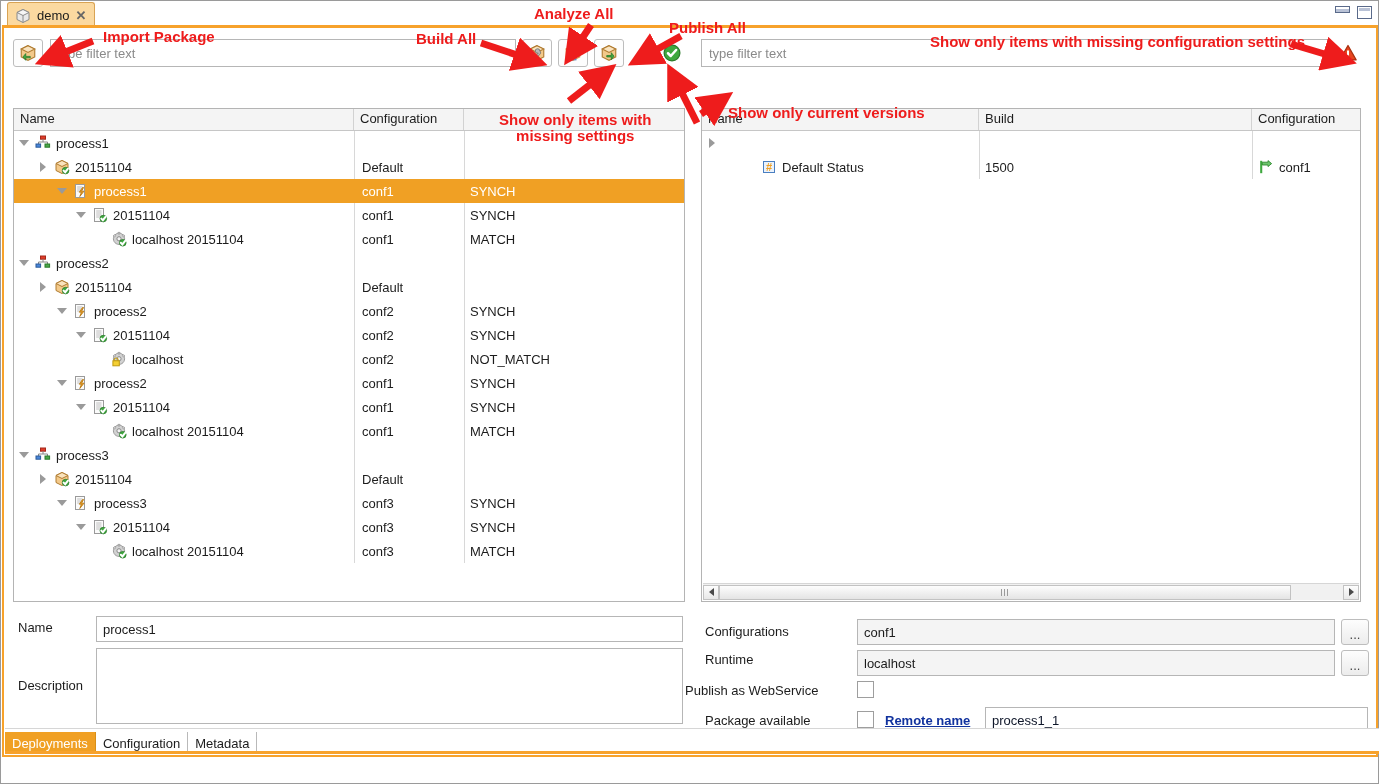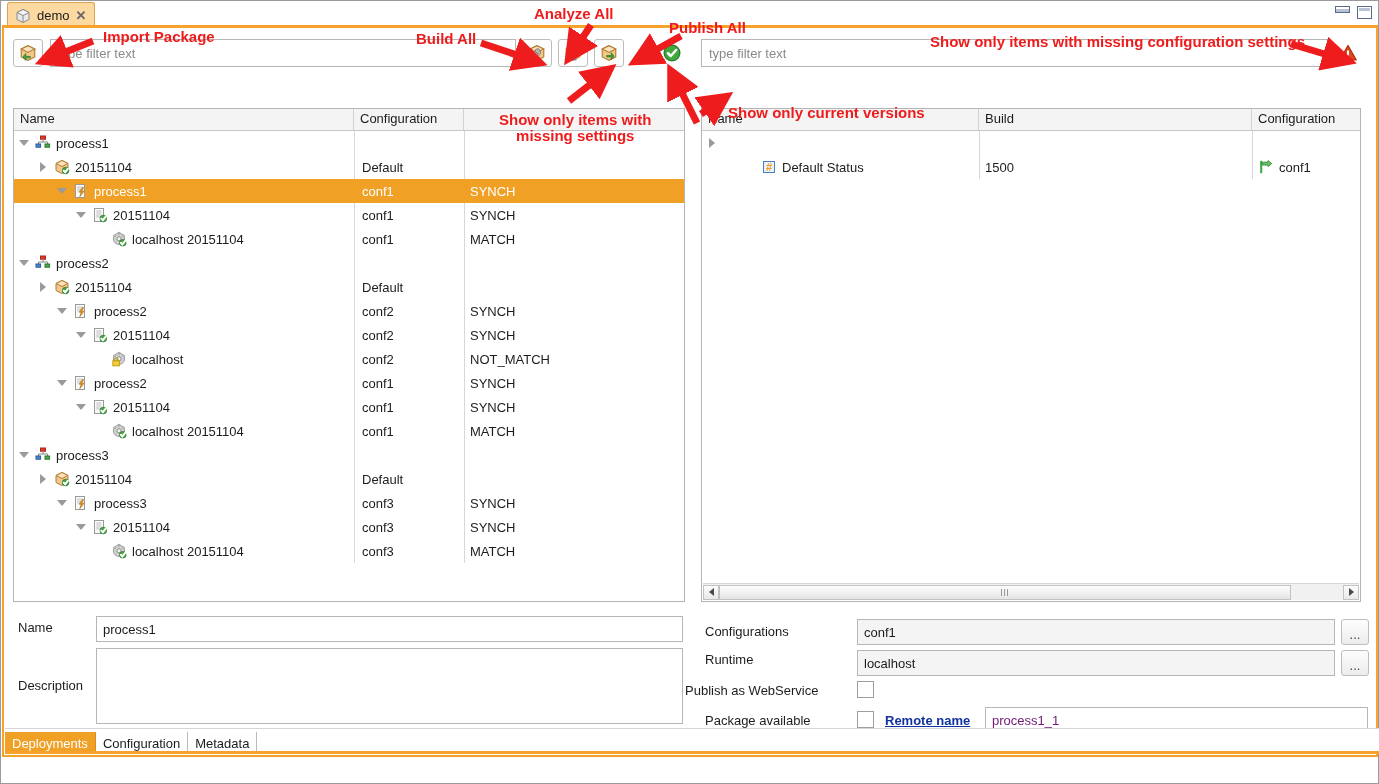--- a/index.html
+++ b/index.html
@@ -73,21 +73,21 @@
   .sarrow.l i{border-right:5px solid #4a4a4a;}
   .sarrow.r i{border-left:5px solid #4a4a4a;}
   .sthumb{height:15px;background:linear-gradient(#fdfdfd,#e4e4e4);border:1px solid #c2c2c2;
           box-sizing:border-box;display:flex;align-items:center;justify-content:center;}
   .grip{width:8px;height:7px;background:repeating-linear-gradient(90deg,#9b9b9b 0 1px,transparent 1px 3px);}
 
   
   .fieldlabel{position:absolute;font-size:13px;color:#1c1c1c;}
   .textbox{position:absolute;border:1px solid #b6b6b6;background:#fff;box-sizing:border-box;
            padding:0 6px;display:flex;align-items:center;font-size:13px;color:#1c1c1c;}
-  .textbox.ph{color:#701a75;}
+  .textbox.ph{color:#0f172a;}
   .textarea{position:absolute;border:1px solid #b6b6b6;background:#fff;box-sizing:border-box;}
   .dotbtn{position:absolute;width:28px;height:26px;border:1px solid #bdbdbd;border-radius:3px;
           background:linear-gradient(#fdfdfd,#ececec);display:flex;align-items:flex-end;
           justify-content:center;font-size:13px;color:#444;box-sizing:border-box;padding-bottom:2px;}
   .cbox{position:absolute;width:17px;height:17px;border:1px solid #9e9e9e;background:#fff;box-sizing:border-box;}
   .linklbl{position:absolute;font-size:13px;color:#11329e;text-decoration:underline;font-weight:bold;}
   .advprop{position:absolute;left:14px;top:710px;display:flex;align-items:center;gap:8px;}
   .advprop .tw{width:0;height:0;border-top:5px solid transparent;border-bottom:5px solid transparent;border-left:7px solid #2a3a5a;}
   .advprop .lbl{font-size:13px;font-weight:bold;color:#2b2b2b;}
 

